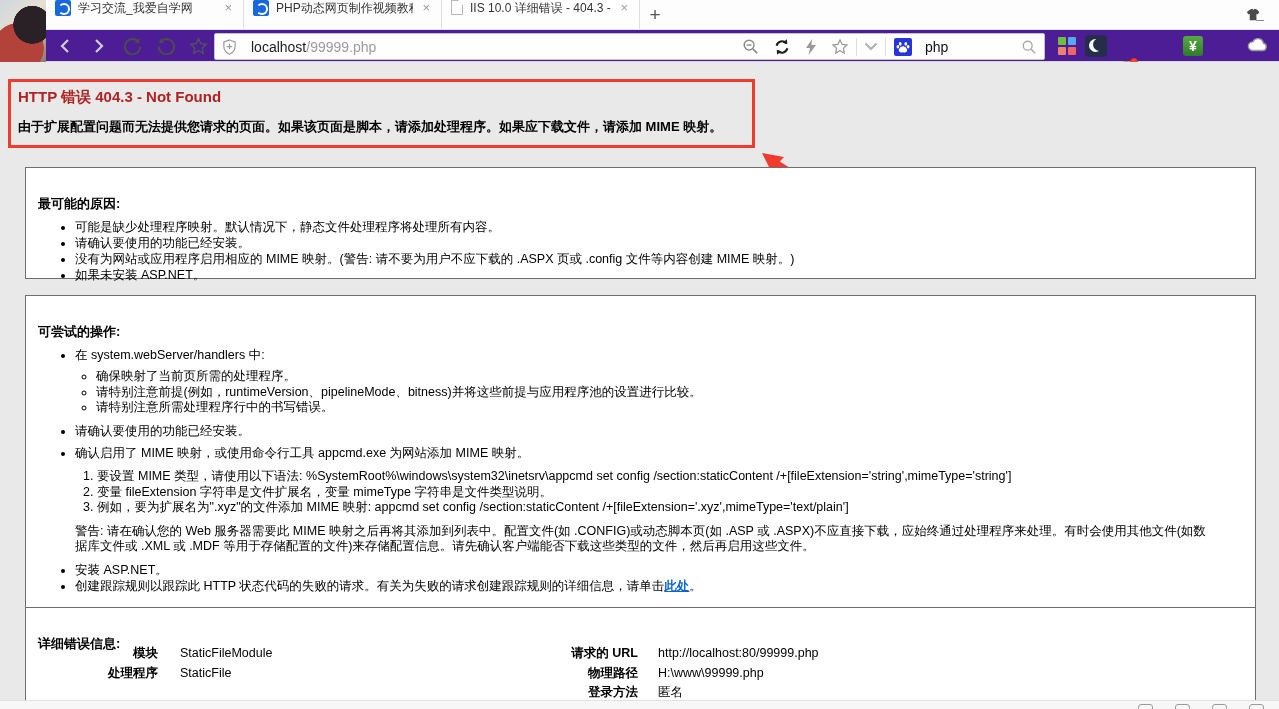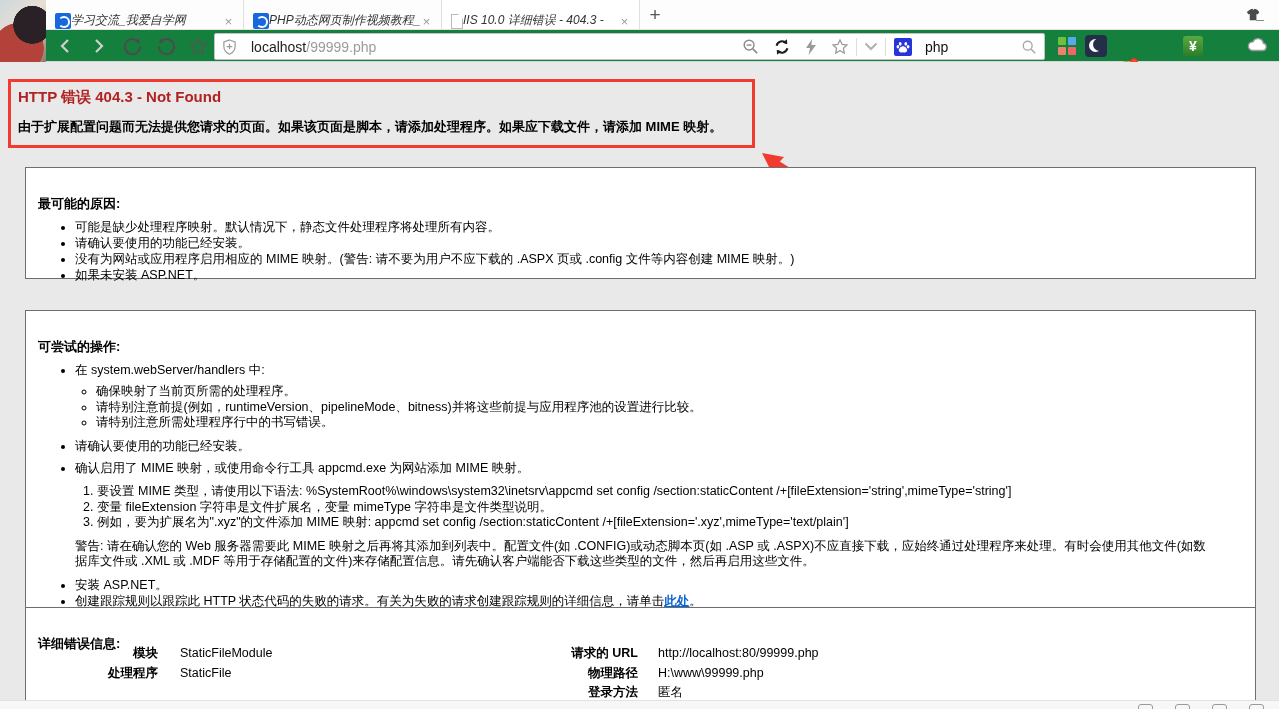--- a/index.html
+++ b/index.html
@@ -10,37 +10,37 @@
   
   .chrome { position:absolute; left:0; top:0; width:1279px; height:62px; background:#fff; }
   .avatar { position:absolute; left:0; top:0; width:46px; height:62px;
             background:
               radial-gradient(circle at 70% 40%, #2a2126 0 38%, transparent 39%),
               radial-gradient(circle at 40% 78%, #b2423a 0 45%, transparent 46%),
               linear-gradient(135deg,#cfd8de 0%, #e8dfd2 45%, #8c7a6b 100%);
             cursor:pointer; }
   .tabbar { position:absolute; left:46px; top:0; right:0; height:30px; display:flex; align-items:stretch;
             background:#fdfdfd; border-bottom:1px solid #e3e3e3; }
-  .tab { width:198px; display:flex; align-items:flex-end; padding:0 9px;
-         border-right:1px solid #e0e0e0; font-size:12px; color:#333; cursor:pointer; background:#fdfdfd;font-style:italic; }
+  .tab { width:198px; display:flex; align-items:flex-start; gap:7px; padding:0 9px;
+         border-right:1px solid #e0e0e0; font-size:12px; color:#333; cursor:pointer; background:#fdfdfd; }
   .tab.active { background:#fff; }
   .tab .title { flex:1; white-space:nowrap; overflow:hidden; }
   .tab .close { color:#9a9a9a; font-size:13px; padding:0 2px; }
   .newtab { width:30px; display:flex; align-items:center; justify-content:center;
             font-size:19px; color:#555; cursor:pointer; }
   .fav-51 { width:16px; height:16px; flex:0 0 16px; background:#1668dc; border-radius:2px; position:relative; }
   .fav-51::before { content:""; position:absolute; left:3px; top:3px; width:8px; height:8px;
                     border:2px solid #fff; border-radius:50%; border-left-color:transparent; }
   .fav-page { width:12px; height:15px; flex:0 0 12px; background:#fff; border:1px solid #b9b9b9; position:relative; }
   .fav-page::before { content:""; position:absolute; right:-1px; top:-1px; border-style:solid;
                       border-width:0 5px 5px 0; border-color:transparent #fdfdfd transparent transparent; }
   .win-skin { position:absolute; right:18px; top:7px; cursor:pointer; }
   .win-min  { position:absolute; right:-3px; top:4px; color:#888; font-size:14px; }
 
-  .toolbar { position:absolute; left:46px; top:30px; right:0; height:32px; background:#15803d;
+  .toolbar { position:absolute; left:46px; top:30px; right:0; height:32px; background:#4c1d95;
              border-bottom:1px solid #d6d6d6; }
   .navbtn { position:absolute; top:5px; width:24px; height:22px; display:flex; align-items:center;
             justify-content:center; cursor:pointer; }
   .omnibox { position:absolute; left:168px; top:3px; width:831px; height:27px; background:#fff;
              border:1px solid #c4c4c4; border-radius:2px; display:flex; align-items:center; cursor:text; }
   .omnibox .host { font-size:14px; color:#1d1d1d; margin-left:7px; }
   .omnibox .path { font-size:14px; color:#9b9b9b; }
   .ob-icon { display:flex; align-items:center; justify-content:center; padding:0 7px; cursor:pointer; height:100%; }
   .ob-sep { width:1px; height:18px; background:#ddd; }
   .searchseg { display:flex; align-items:center; width:158px; height:100%; cursor:text;gap:6px; }
@@ -86,21 +86,21 @@
   .box h2 { font-size:13px; font-weight:bold; margin-bottom:0; }
   .box ul.l1 { margin:9px 0 0; padding-left:37px; list-style:disc; }
   .box ul.l1 > li { margin-bottom:1px; }
   .box ul.l2 { list-style:circle; margin:6px 0 9px; padding-left:21px; }
   .box ul.l2 > li { margin-bottom:0.5px; }
   .box ol { margin:8px 0 0; padding-left:22px; }
   .box ol li { margin-bottom:0.5px; }
   .gap-top { margin-top:7px; }
   .warning { margin:9px 0 9px; max-width:1135px; }
   .box1 { top:105px; height:112px; }
-  .box2 { top:248px; height:350px; }
+  .box2 { top:233px; height:350px; }
   .box3 { top:545px; height:170px; }
   a.here { color:#0a64d2; font-weight:bold; text-decoration:underline; cursor:pointer; }
 
   .drow { display:flex; line-height:19.5px; }
   .dcol { position:absolute; top:36px; }
   .dcol-left { left:12px; }
   .dcol-right { left:500px; }
   .dlabel { font-weight:bold; text-align:right; }
   .dcol-left .dlabel { width:120px; margin-right:22px; }
   .dcol-right .dlabel { width:112px; margin-right:20px; }

